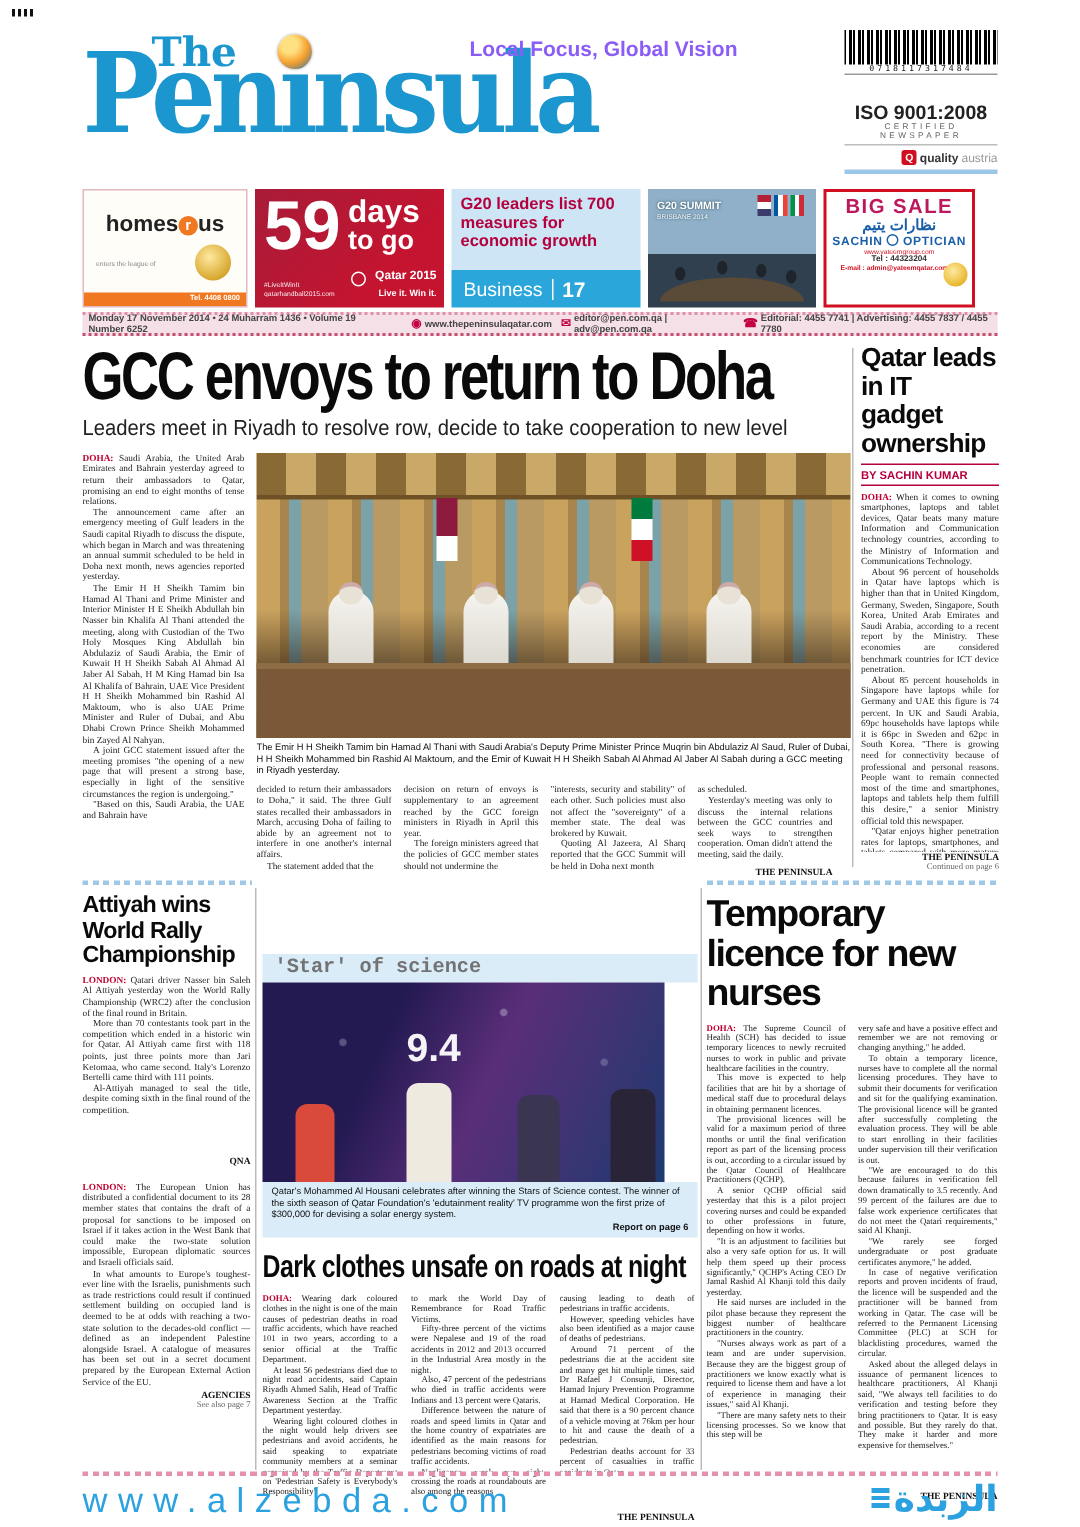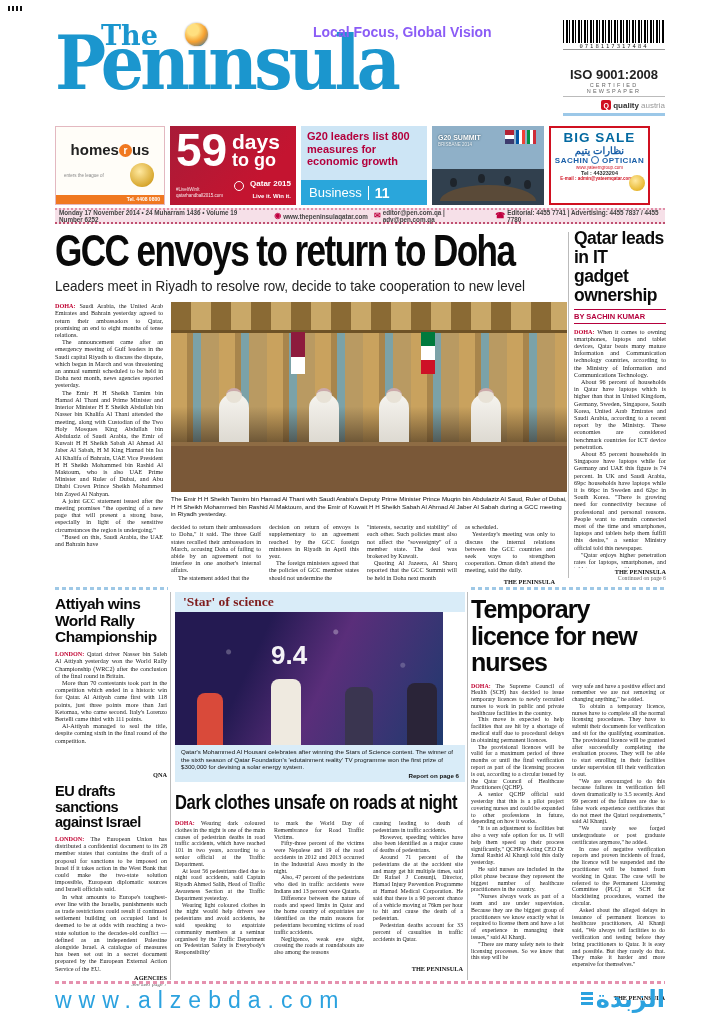--- a/index.html
+++ b/index.html
@@ -67,21 +67,21 @@
       background:linear-gradient(180deg,#8FB0C8 0 55%,#31404E 55% 100%);}
   .g20p-label{position:absolute;left:6px;top:8px;color:#fff;font-size:7px;font-weight:bold;line-height:1.2;
               text-shadow:0 0 2px #245;}
   .g20p-sub{font-size:4.5px;font-weight:normal;display:block;opacity:.85;}
   .g20p-flag{position:absolute;top:4px;width:9px;height:14px;}
   .g20p-table{position:absolute;left:8px;right:8px;bottom:4px;height:16px;border-radius:50% 50% 0 0/100% 100% 0 0;
               background:#5A4A38;}
   .g20p-head{position:absolute;width:7px;height:9px;border-radius:50%;background:#1E242B;}
   .ad-yateem{width:101px;border:2px solid #D01020;box-sizing:border-box;background:#fff;
              position:relative;text-align:center;overflow:hidden;}
-  .yt-big{font-size:13.5px;font-weight:bold;color:#0369a1;letter-spacing:1px;margin-top:2px;}
+  .yt-big{font-size:13.5px;font-weight:bold;color:#be185d;letter-spacing:1px;margin-top:2px;}
   .yt-ar{font-size:10px;font-weight:bold;color:#1A5FA8;line-height:1.1;}
   .yt-brand{font-size:8px;font-weight:bold;color:#1A5FA8;letter-spacing:.5px;}
   .yt-eye{display:inline-block;width:8px;height:8px;border-radius:50%;border:1.5px solid #1A5FA8;
           box-sizing:border-box;vertical-align:-1px;}
   .yt-web{font-size:4.5px;color:#D01020;}
   .yt-tel{font-size:5.5px;color:#333;font-weight:bold;}
   .yt-mail{font-size:4.5px;color:#D01020;font-weight:bold;}
   .yt-star{position:absolute;right:3px;bottom:12px;width:16px;height:16px;border-radius:50%;
            background:radial-gradient(circle at 40% 35%,#FFE9A0,#E8B830 70%,#B88810);}
 
@@ -138,22 +138,22 @@
   .gcc-flagpole{position:absolute;top:30px;width:14px;height:42px;}
 
   .caption{font-family:"Liberation Sans",sans-serif;font-size:6.2px;line-height:7.6px;color:#111;}
 
   
   .dotted-blue{height:3px;background:repeating-linear-gradient(90deg,#9EC8E6 0 4px,#fff 4px 7px);}
   .dotted-pink{height:3px;background:repeating-linear-gradient(90deg,#E591AE 0 4px,#fff 4px 7px);}
   .vrule{width:1px;background:#BBB;}
 
   
-  .star-kicker{background:#D9ECF8;color:#7f1d1d;font-family:Liberation Serif, serif;
-     font-weight:bold;font-size:13.5px;padding:2px 0 2px 8px;}
+  .star-kicker{background:#D9ECF8;color:#737373;font-family:Liberation Mono, monospace;
+     font-weight:bold;font-size:13.5px;padding:2px 0 2px 8px;margin-top:44px;}
   .photo-star{width:268px;height:133px;position:relative;overflow:hidden;
      background:
        radial-gradient(circle at 20% 30%,rgba(255,255,255,.25) 0 2px,rgba(0,0,0,0) 3px),
        radial-gradient(circle at 60% 15%,rgba(255,255,255,.3) 0 2px,rgba(0,0,0,0) 3px),
        radial-gradient(circle at 85% 40%,rgba(255,255,255,.2) 0 2px,rgba(0,0,0,0) 3px),
        linear-gradient(115deg,#241A52 0 30%,#5A2E7A 55%,#1E3A6E 100%);}
   .star-score{position:absolute;left:96px;top:28px;color:#fff;font-family:"Liberation Sans",sans-serif;
      font-weight:bold;font-size:26px;opacity:.95;}
   .sfig{position:absolute;bottom:0;border-radius:8px 8px 0 0;}
   .star-capbox{background:#D9ECF8;padding:3px 6px;box-sizing:border-box;}
@@ -209,25 +209,25 @@
       <div class="cd-hash">
         <span>#LiveItWinIt</span><br>
         <span>qatarhandball2015.com</span>
       </div>
       <div class="cd-ball"></div>
       <div class="cd-qatar">Qatar 2015</div>
       <div class="cd-slogan">Live it. Win it.</div>
     </div>
 
     <div class="ad-g20">
-      <div class="g20-txt">G20 leaders list 800 measures for economic growth</div>
+      <div class="g20-txt">G20 leaders list 700 measures for economic growth</div>
       <div class="g20-biz">
         <span class="g20-bizname">Business</span>
         <span class="g20-bizbar"></span>
-        <span class="g20-bizpage">11</span>
+        <span class="g20-bizpage">17</span>
       </div>
     </div>
 
     <div class="ad-g20photo">
       <div class="g20p-label">
         <span>G20 SUMMIT</span>
         <span class="g20p-sub">BRISBANE 2014</span>
       </div>
       <div class="g20p-flag" style="right:30px;background:linear-gradient(180deg,#B22234 0 33%,#fff 33% 66%,#3C3B6E 66%);"></div>
       <div class="g20p-flag" style="right:19px;background:linear-gradient(90deg,#0055A4 0 33%,#fff 33% 66%,#EF4135 66%);"></div>
@@ -344,21 +344,20 @@
       <div class="body-text flow" style="flex:1;">
         <p><span class="city">LONDON:</span> <span>Qatari driver Nasser bin Saleh Al Attiyah yesterday won the World Rally Championship (WRC2) after the conclusion of the final round in Britain.</span></p>
         <p>More than 70 contestants took part in the competition which ended in a historic win for Qatar. Al Attiyah came first with 118 points, just three points more than Jari Ketomaa, who came second. Italy's Lorenzo Bertelli came third with 111 points.</p>
         <p>Al-Attiyah managed to seal the title, despite coming sixth in the final round of the competition.</p>
       </div>
       <div class="src">QNA</div>
     </div>
   </div>
 
   <div class="abs" style="left:55px;top:784px;width:112px;">
-    <div class="h-sm" style="font-size:14.5px;">EU drafts sanctions against Israel</div>
     <div class="colwrap" style="height:152px;margin-top:4px;">
       <div class="body-text flow" style="flex:1;">
         <p><span class="city">LONDON:</span> <span>The European Union has distributed a confidential document to its 28 member states that contains the draft of a proposal for sanctions to be imposed on Israel if it takes action in the West Bank that could make the two-state solution impossible, European diplomatic sources and Israeli officials said.</span></p>
         <p>In what amounts to Europe's toughest-ever line with the Israelis, punishments such as trade restrictions could result if continued settlement building on occupied land is deemed to be at odds with reaching a two-state solution to the decades-old conflict — defined as an independent Palestine alongside Israel. A catalogue of measures has been set out in a secret document prepared by the European External Action Service of the EU.</p>
       </div>
       <div class="src">AGENCIES</div>
       <div class="note">See also page 7</div>
     </div>
   </div>
 

